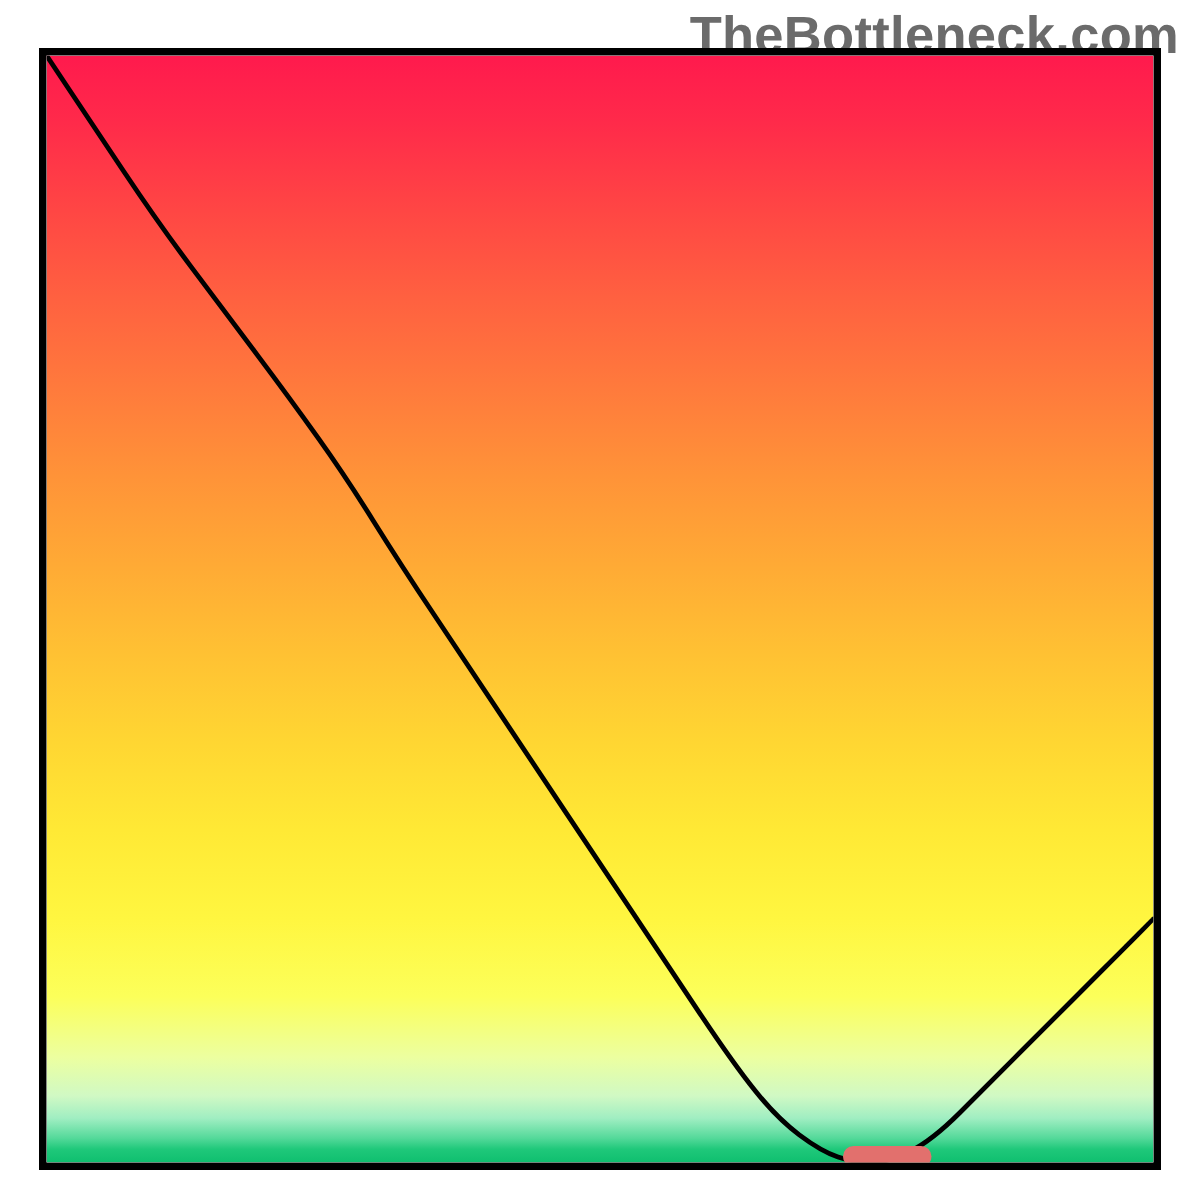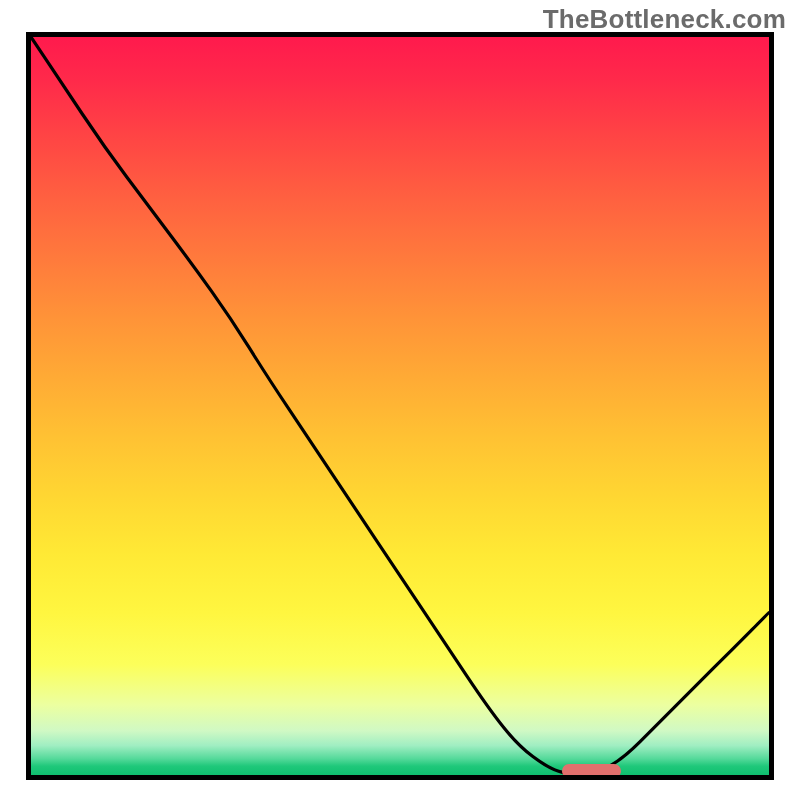--- a/index.html
+++ b/index.html
@@ -13,21 +13,21 @@
   }
   .stage {
     position: relative;
     width: 800px;
     height: 800px;
   }
   .watermark {
     position: absolute;
     top: 4px;
     right: 14px;
-    font-size: 26px;
+    font-size: 35px;
     font-weight: 600;
     color: #6b6b6b;
     letter-spacing: 0.2px;
     pointer-events: none;
   }
   .chart-frame {
     position: absolute;
     top: 32px;
     left: 26px;
     width: 748px;

